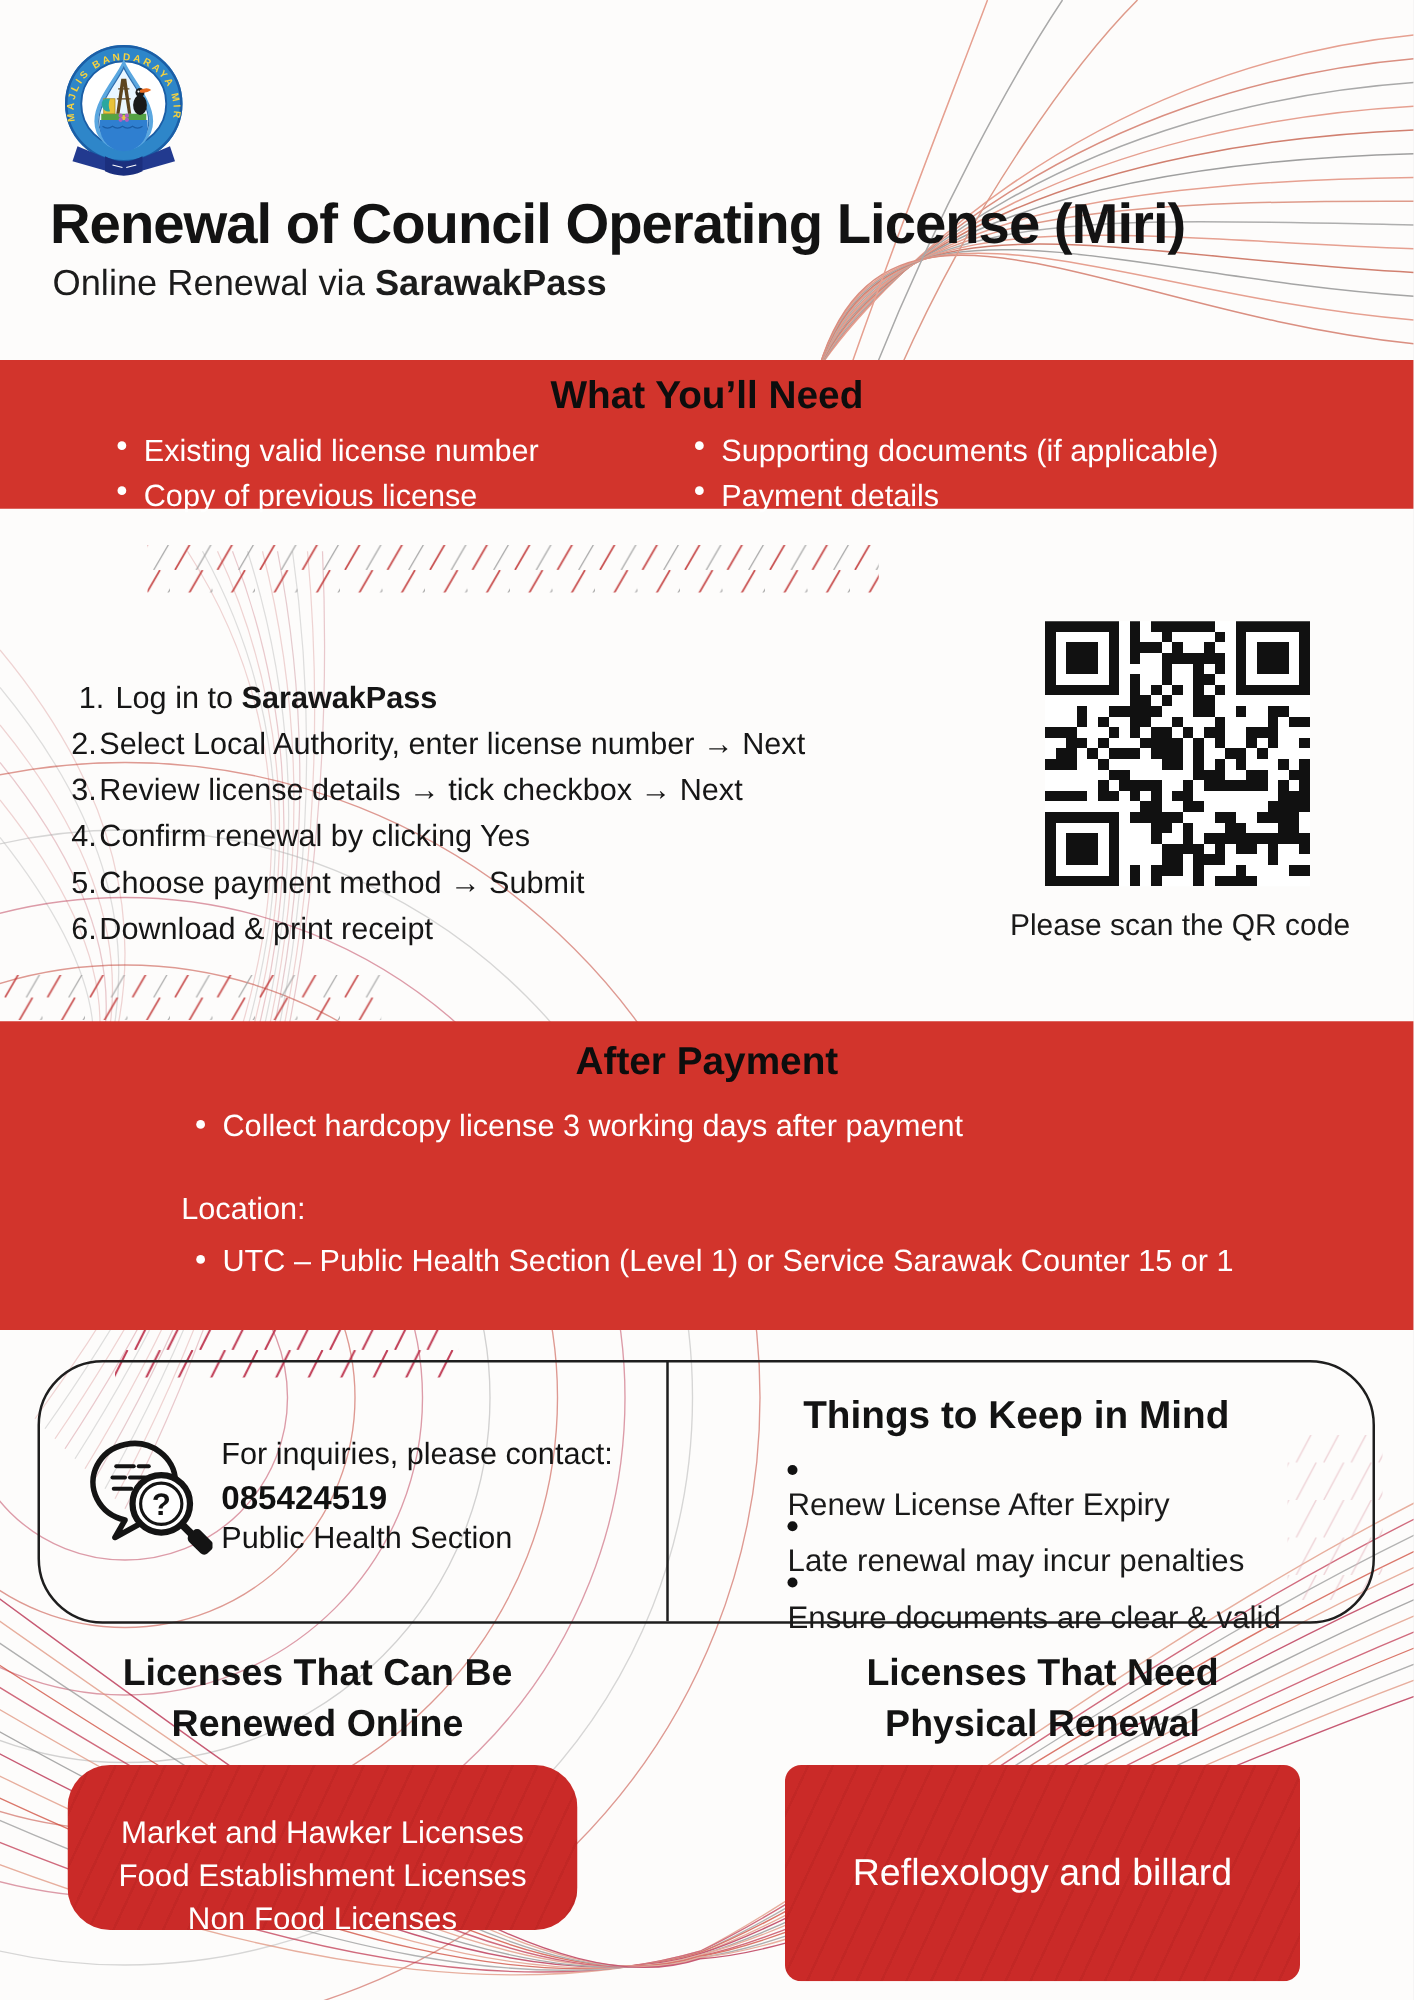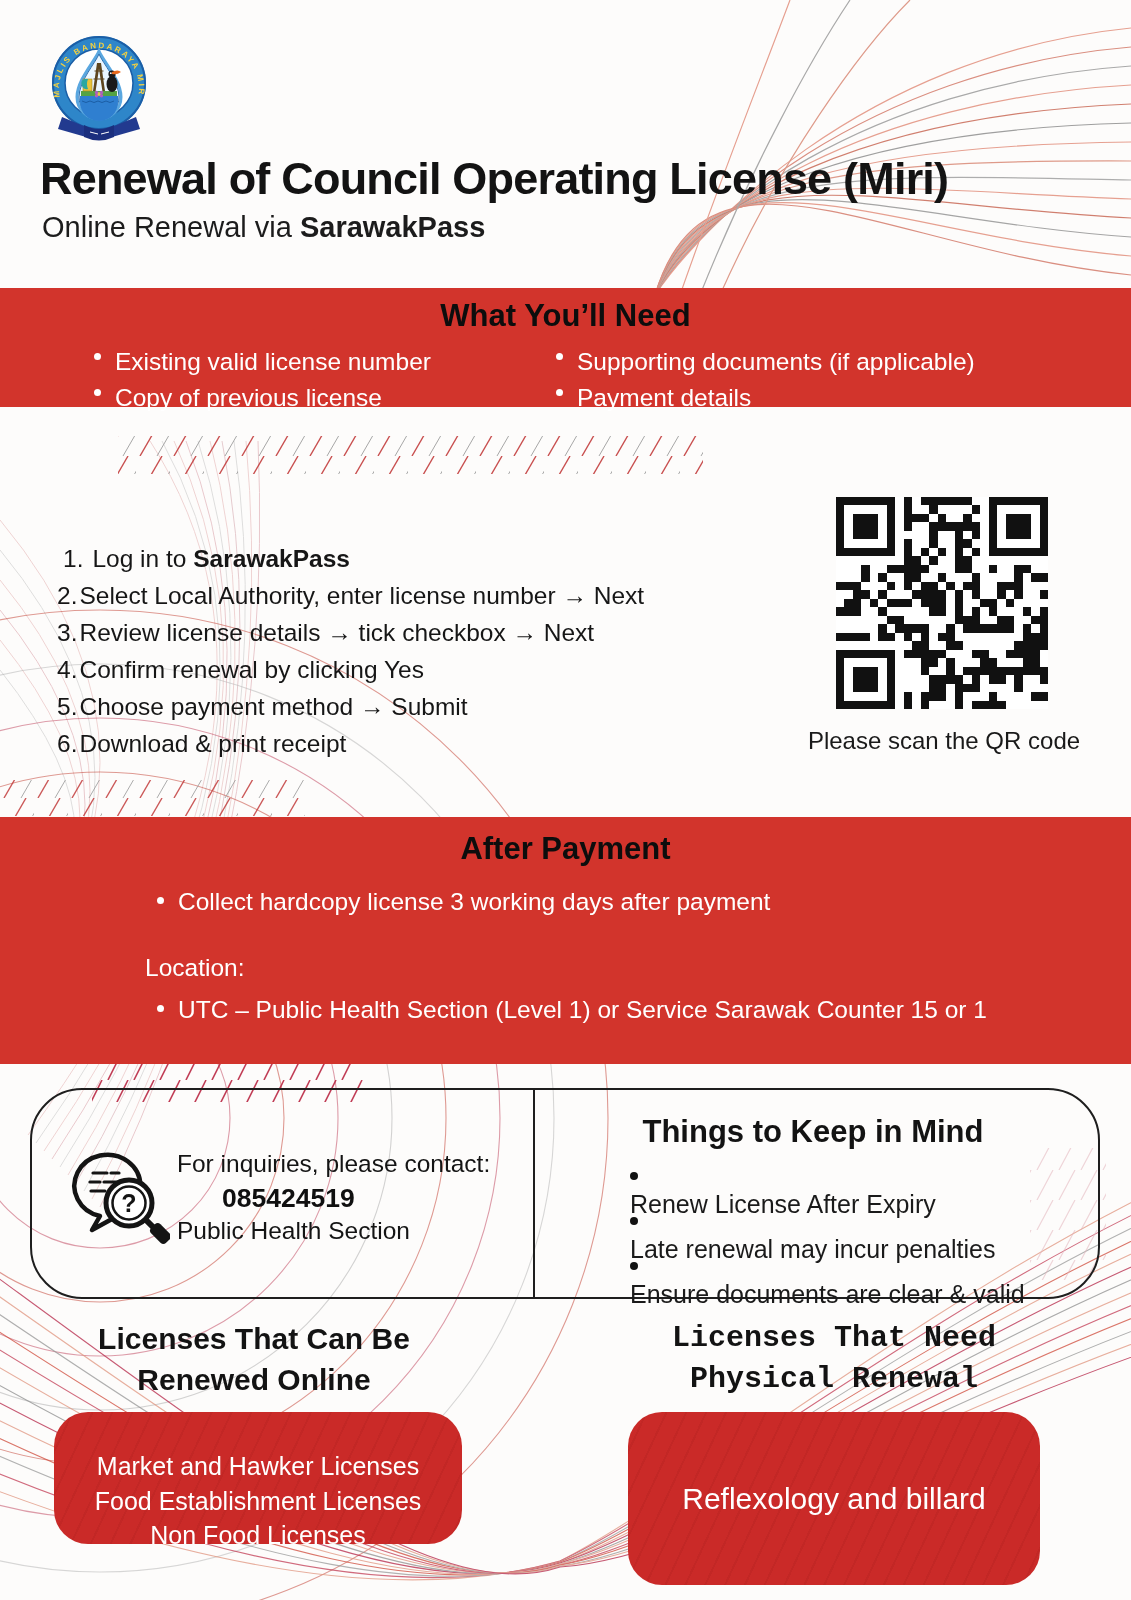--- a/index.html
+++ b/index.html
@@ -42,36 +42,36 @@
   
   .b2row{position:absolute;display:flex;align-items:baseline;font-size:24.5px;color:#fff;text-align:right;}
   .b2b1{left:157px;top:888px;} .b2b2{left:157px;top:996px;}
   .loc{left:145px;top:954px;font-size:24.5px;color:#fff;}
 
   
   .obox{left:30px;top:1088px;width:1066px;height:207px;border:2px solid #1e1e1e;border-radius:52px;background:transparent;}
   .odivider{left:533px;top:1088px;width:2px;height:209px;background:#1e1e1e;}
   .cicon{left:66px;top:1140px;width:104px;height:112px;}
   .c-l1{left:177px;top:1150px;font-size:24.5px;color:#141414;}
-  .c-phone{left:177px;top:1183px;font-size:26.5px;font-weight:800;color:#101010;margin-left:45px;}
+  .c-phone{left:177px;top:1183px;font-size:26.5px;font-weight:800;color:#101010;}
   .c-l3{left:177px;top:1217px;font-size:24.5px;color:#141414;}
   .things-title{left:543px;top:1114px;width:540px;text-align:center;font-size:31px;font-weight:800;color:#131313;}
   .tlist{left:630px;top:1178px;list-style:none;margin:0;padding:0;}
   .tlist li{display:flex;align-items:baseline;font-size:25px;line-height:37px;color:#1a1a1a;flex-direction:column;}
   .dotb{flex:0 0 auto;width:8px;height:8px;border-radius:50%;background:#111;margin-right:16px;position:relative;top:-6px;}
 
   
   .bhead{font-size:30px;line-height:41px;font-weight:800;color:#131313;text-align:center;}
   .bheadL{left:44px;top:1318px;width:420px;}
-  .bheadR{left:620px;top:1318px;width:428px;font-family:Liberation Mono, monospace;}
+  .bheadR{left:620px;top:1318px;width:428px;}
   .rbox{background:#ca2a28;border-radius:34px;color:#fff;text-align:center;
         background-image:repeating-linear-gradient(115deg,rgba(0,0,0,0) 0 16px,rgba(90,0,0,.07) 16px 18px);}
   .rboxL{left:54px;top:1412px;width:408px;height:132px;}
   .rboxL .lines{margin-top:37px;font-size:25px;line-height:34.5px;}
-  .rboxR{left:628px;top:1412px;width:412px;height:173px;}
+  .rboxR{left:628px;top:1412px;width:412px;height:173px;border-radius:13px;}
   .rboxR .line{margin-top:70px;font-size:30px;}
 </style>
 </head>
 <body>
 
 <div class="page">
 
   <svg class="decor" viewBox="0 0 1131 1600" fill="none">
     <defs>
       <pattern id="hatchSteep" width="34" height="38" patternUnits="userSpaceOnUse">

